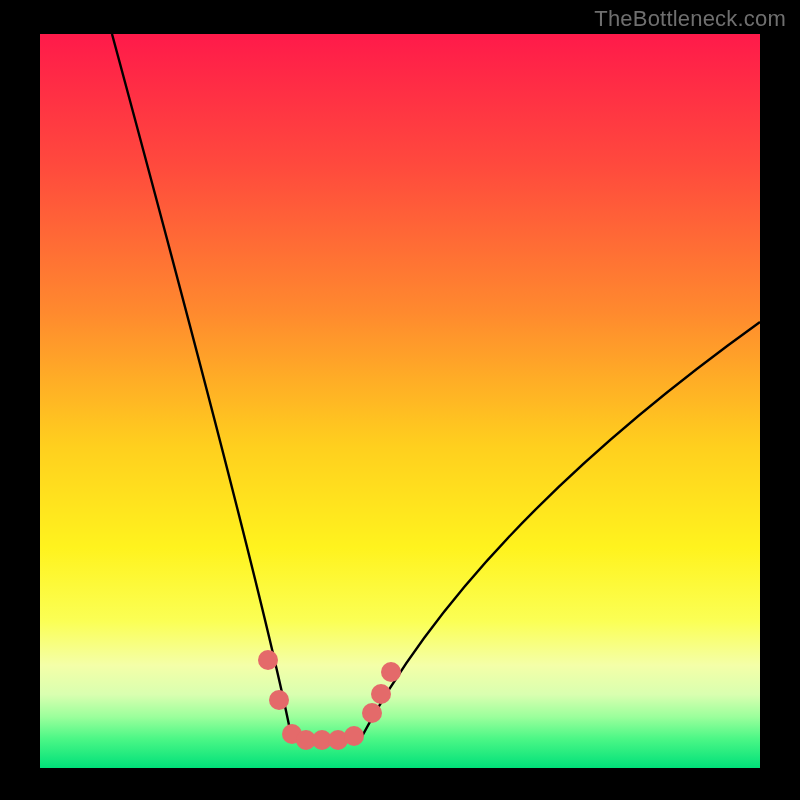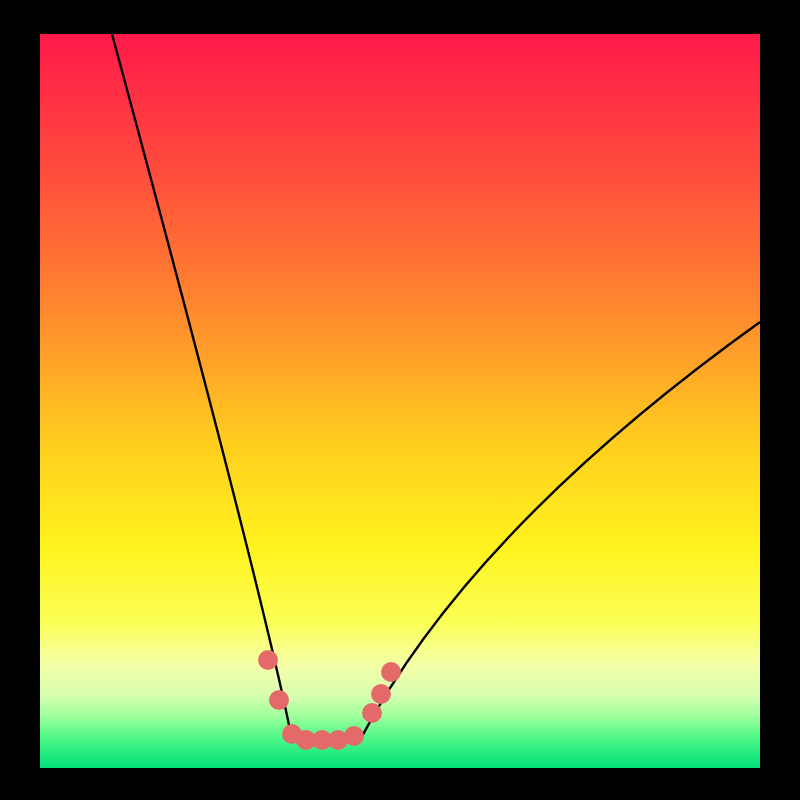--- a/index.html
+++ b/index.html
@@ -31,20 +31,21 @@
     position: absolute;
     left: 0; top: 0;
     z-index: 10;
   }
 </style>
 </head>
 <body>
 
 <div class="frame">
 
+  <div class="watermark">TheBottleneck.com</div>
 
   <svg id="chart-svg" width="800" height="800" viewBox="0 0 800 800">
     <defs>
       <linearGradient id="bg-grad" x1="0" y1="0" x2="0" y2="1">
           <stop offset="0%" stop-color="#ff1a4a"></stop>
           <stop offset="18%" stop-color="#ff4a3d"></stop>
           <stop offset="38%" stop-color="#ff8a2e"></stop>
           <stop offset="56.00000000000001%" stop-color="#ffcf1e"></stop>
           <stop offset="70%" stop-color="#fff31e"></stop>
           <stop offset="80%" stop-color="#fbff55"></stop>

